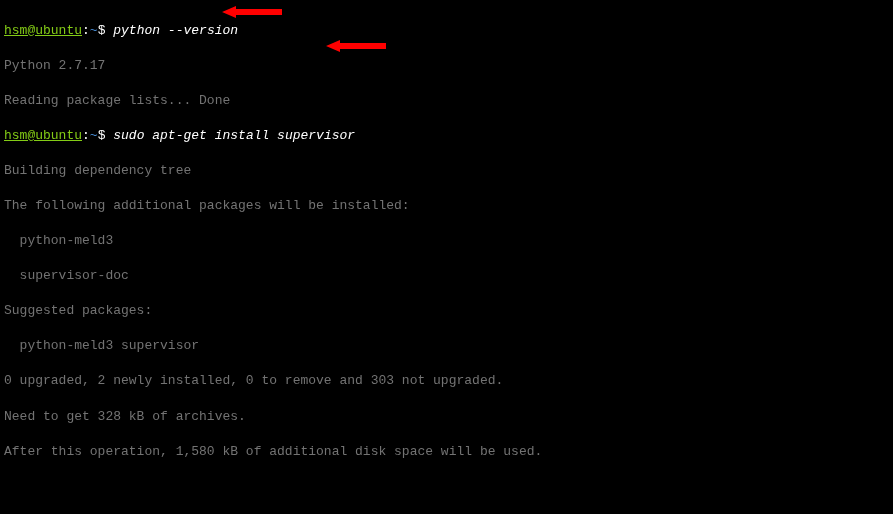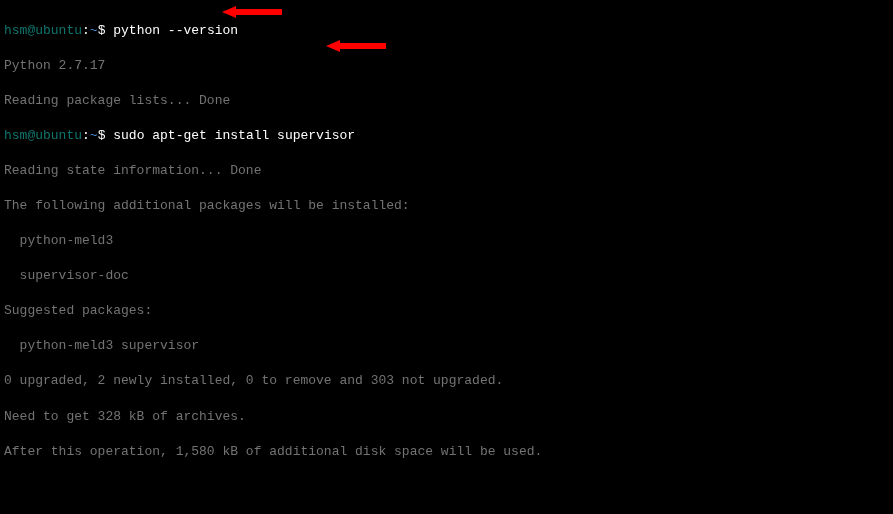--- a/index.html
+++ b/index.html
@@ -10,42 +10,42 @@
       font-size: 13px;
       line-height: 1.35;
       padding: 4px;
       width: 893px;
       height: 514px;
       overflow: hidden;
       position: relative;
     }
     .terminal { white-space: pre; }
     .line { display: block; }
-    .user { color: #0f766e; }
+    .user { color: #84cc16; text-decoration: underline; }
     .colon { color: #fff; }
     .path { color: #4a90d9; }
     .dollar { color: #fff; }
-    .cmd { color: #fff; }
+    .cmd { color: #fff; font-style: italic; }
     .output { color: #737373; }
     .arrow {
       position: absolute;
       color: #ff0000;
       pointer-events: none;
     }
     .arrow svg { display: block; }
   </style>
 </head>
 <body>
 
 <div class="terminal">
 <span class="line"><span class="user">hsm@ubuntu</span><span class="colon">:</span><span class="path">~</span><span class="dollar">$</span> <span class="cmd">python --version</span></span>
 <span class="line output">Python 2.7.17</span>
 <span class="line output">Reading package lists... Done</span>
 <span class="line"><span class="user">hsm@ubuntu</span><span class="colon">:</span><span class="path">~</span><span class="dollar">$</span> <span class="cmd">sudo apt-get install supervisor</span></span>
-<span class="line output">Reading state information... Done</span>
+<span class="line output">Building dependency tree</span>
 <span class="line output">The following additional packages will be installed:</span>
 <span class="line output">  python-meld3</span>
 <span class="line output">  supervisor-doc</span>
 <span class="line output">Suggested packages:</span>
 <span class="line output">  python-meld3 supervisor</span>
 <span class="line output">0 upgraded, 2 newly installed, 0 to remove and 303 not upgraded.</span>
 <span class="line output">Need to get 328 kB of archives.</span>
 <span class="line output">After this operation, 1,580 kB of additional disk space will be used.</span>
 
 

